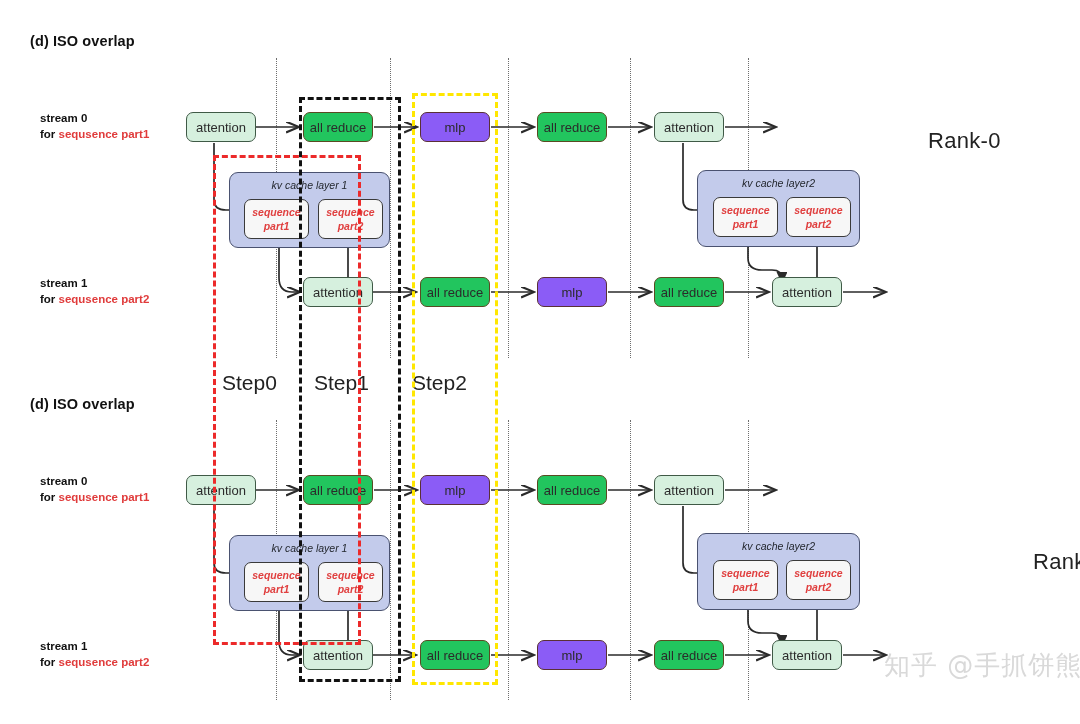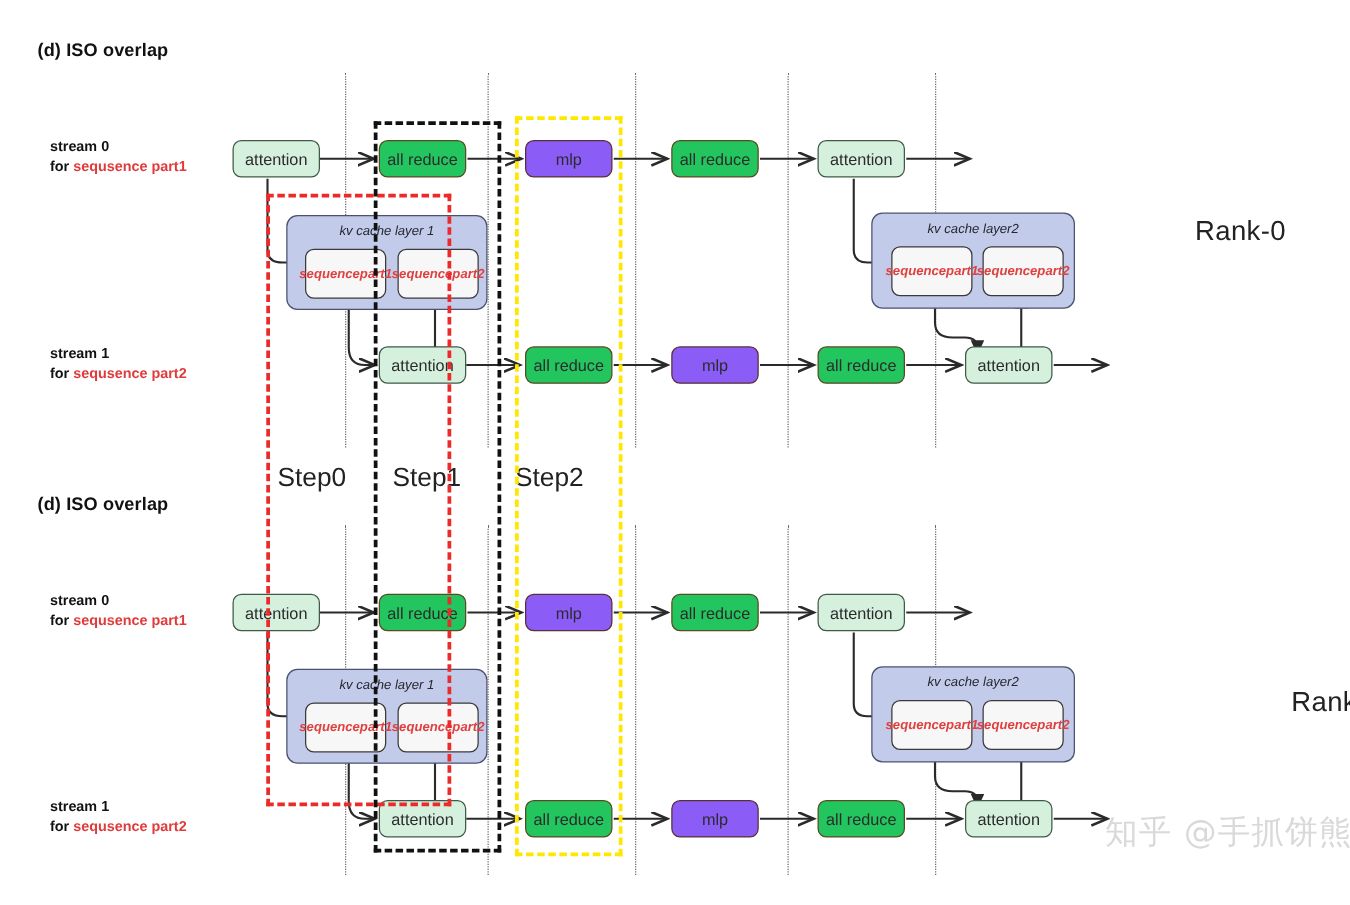--- a/index.html
+++ b/index.html
@@ -19,21 +19,21 @@
   .op{position:absolute;box-sizing:border-box;border:1.6px solid #3a3a3a;border-radius:7px;
       display:flex;align-items:center;justify-content:center;font-size:13px;color:#2b2b2b;white-space:nowrap;}
   .op.attention{background:#d6f0de;border-color:#3f5a46;}
   .op.allreduce{background:#22c55e;border-color:#5a4a22;}
   .op.mlp{background:#8b5cf6;border-color:#5a3036;}
 
   
   .kv{position:absolute;box-sizing:border-box;background:#c3cbeb;border:1.6px solid #4a5270;border-radius:9px;font-style:italic;}
   .kv-title{position:absolute;left:0;right:0;top:6px;text-align:center;font-size:10.5px;color:#23272e;}
   .seq{position:absolute;box-sizing:border-box;background:#f7f7f7;border:1.6px solid #3a3a3a;border-radius:7px;
-       display:flex;flex-direction:row;align-items:center;justify-content:center;
+       display:flex;flex-direction:column;align-items:center;justify-content:center;
        font-size:10.5px;font-weight:700;color:#e04040;line-height:14px;}
 
   
   .vdot{position:absolute;width:0;border-left:1.6px dotted #6e6e6e;}
   .dashbox{position:absolute;box-sizing:border-box;background:transparent;}
   .dashbox.black{border:3.6px dashed #111111;}
   .dashbox.yellow{border:3.6px dashed #ffe700;}
   .dashbox.red{border:3.6px dashed #ec2a2a;}
 
   .watermark{position:absolute;font-size:26px;color:#d9d9d9;white-space:nowrap;
@@ -118,21 +118,21 @@
   <div class="stream-label" style="left:40px;top:110px;">
     <div>stream 0</div>
     <div><span>for </span><span class="red">sequsence part1</span></div>
   </div>
 
   <div class="stream-label" style="left:40px;top:275px;">
     <div>stream 1</div>
     <div><span>for </span><span class="red">sequsence part2</span></div>
   </div>
 
-  <div class="rank-label" style="left:956px;top:128px;margin-top:44px;">Rank-0</div>
+  <div class="rank-label" style="left:928px;top:128px;">Rank-0</div>
 
   <div class="op attention" style="left:186px;top:112px;width:70px;height:30px;">attention</div>
   <div class="op allreduce" style="left:303px;top:112px;width:70px;height:30px;">all reduce</div>
   <div class="op mlp" style="left:420px;top:112px;width:70px;height:30px;">mlp</div>
   <div class="op allreduce" style="left:537px;top:112px;width:70px;height:30px;">all reduce</div>
   <div class="op attention" style="left:654px;top:112px;width:70px;height:30px;">attention</div>
 
   <div class="kv" style="left:229px;top:172px;width:161px;height:76px;">
     <div class="kv-title">kv cache layer 1</div>
     <div class="seq" style="left:14px;top:26px;width:65px;height:40px;">

